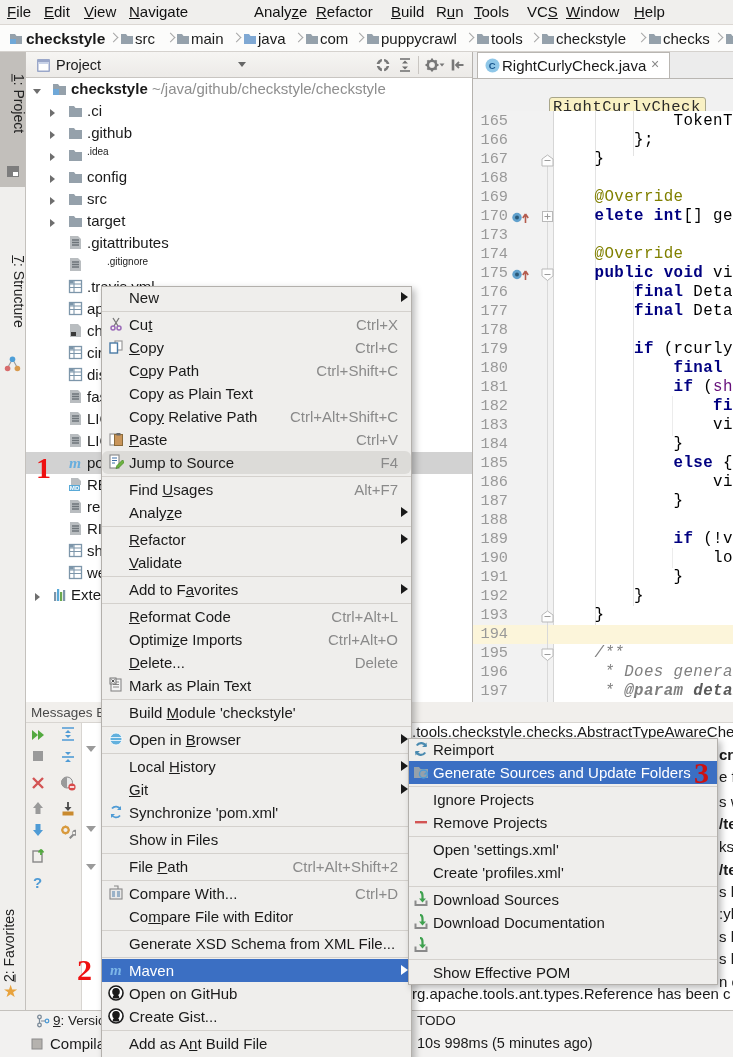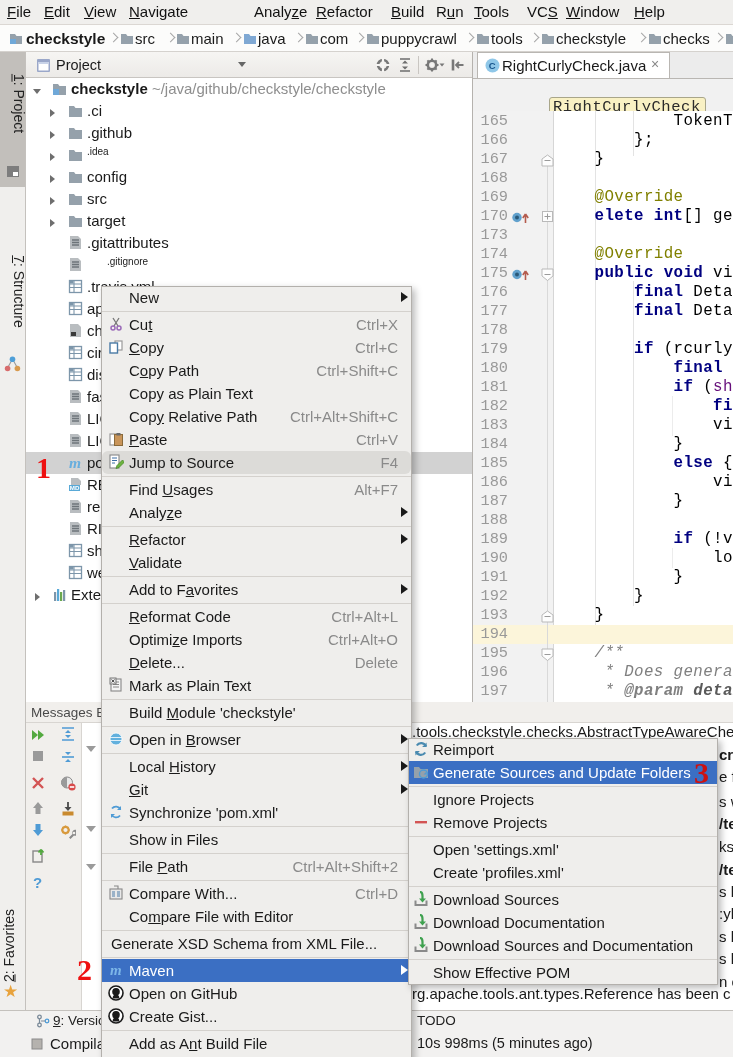--- a/index.html
+++ b/index.html
@@ -593,21 +593,21 @@
       <rect x="4" y="6" width="3" height="6" fill="#9ab2c8"></rect>
       <rect x="9" y="6" width="3" height="6" fill="#9ab2c8"></rect>
     </svg>
 <span style="position:absolute;left:27px;top:3px;font-size:15px;color:#1a1a1a;white-space:pre;">Compare With...</span>
 <span style="position:absolute;right:13px;top:3px;font-size:15px;color:#8a8a8a;">Ctrl+D</span>
 </div>
 <div class="abs" style="left:102px;top:905.0px;width:309px;height:23px;">
 <span style="position:absolute;left:27px;top:3px;font-size:15px;color:#1a1a1a;white-space:pre;">Co<u>m</u>pare File with Editor</span>
 </div>
 <div class="abs" style="left:102px;top:929.5px;width:309px;height:1px;background:#d4d1cd;"></div>
-<div class="abs" style="left:84px;top:932.0px;width:309px;height:23px;">
+<div class="abs" style="left:102px;top:932.0px;width:309px;height:23px;">
 <span style="position:absolute;left:27px;top:3px;font-size:15px;color:#1a1a1a;white-space:pre;">Generate XSD Schema from XML File...</span>
 </div>
 <div class="abs" style="left:102px;top:956.5px;width:309px;height:1px;background:#d4d1cd;"></div>
 <div class="abs" style="left:102px;top:959.0px;width:309px;height:23px;background:#3b6fc3;">
 <svg width="16" height="16" viewBox="0 0 16 16" style="position:absolute;left:6px;top:3px;">
       <text x="2" y="13" font-family="Liberation Serif,serif" font-style="italic" font-weight="bold" font-size="15" fill="#7cb6e8">m</text>
     </svg>
 <span style="position:absolute;left:27px;top:3px;font-size:15px;color:#fff;white-space:pre;">Maven</span>
 <span style="position:absolute;right:3px;top:6px;width:0;height:0;border-top:5.5px solid transparent;border-bottom:5.5px solid transparent;border-left:7px solid #fff;"></span>
 </div>
@@ -680,20 +680,19 @@
       <path d="M2.5 9.5 v4.5 h11 v-4.5" stroke="#8a8a8a" stroke-width="2" fill="none"></path>
     </svg>
 <span style="position:absolute;left:24px;top:3px;font-size:15px;color:#1a1a1a;white-space:pre;">Download Documentation</span>
 </div>
 <div class="abs" style="left:409px;top:934.0px;width:308px;height:23px;">
 <svg width="16" height="16" viewBox="0 0 16 16" style="position:absolute;left:4px;top:3px;">
       <path d="M7 1 c2.5 0 2.5 2 2.5 4 v3" stroke="#3fa14f" stroke-width="2.2" fill="none"></path>
       <path d="M9.5 11.5 L6 7.5 h7 z" fill="#3fa14f"></path>
       <path d="M2.5 9.5 v4.5 h11 v-4.5" stroke="#8a8a8a" stroke-width="2" fill="none"></path>
     </svg>
-<span style="position:absolute;left:24px;top:3px;font-size:15px;color:#1a1a1a;white-space:pre;">Download Sources and Documentation</span>
 </div>
 <div class="abs" style="left:409px;top:958.5px;width:308px;height:1px;background:#d4d1cd;"></div>
 <div class="abs" style="left:409px;top:961.0px;width:308px;height:23px;">
 <span style="position:absolute;left:24px;top:3px;font-size:15px;color:#1a1a1a;white-space:pre;">Show Effective POM</span>
 </div>
 <span class="abs" style="left:36px;top:451px;font-family:'Liberation Serif',serif;font-weight:bold;font-size:30px;color:#ee1111;">1</span>
 <span class="abs" style="left:77px;top:953px;font-family:'Liberation Serif',serif;font-weight:bold;font-size:30px;color:#ee1111;">2</span>
 <span class="abs" style="left:694px;top:756px;font-family:'Liberation Serif',serif;font-weight:bold;font-size:30px;color:#cc1111;">3</span>
 </body></html>

